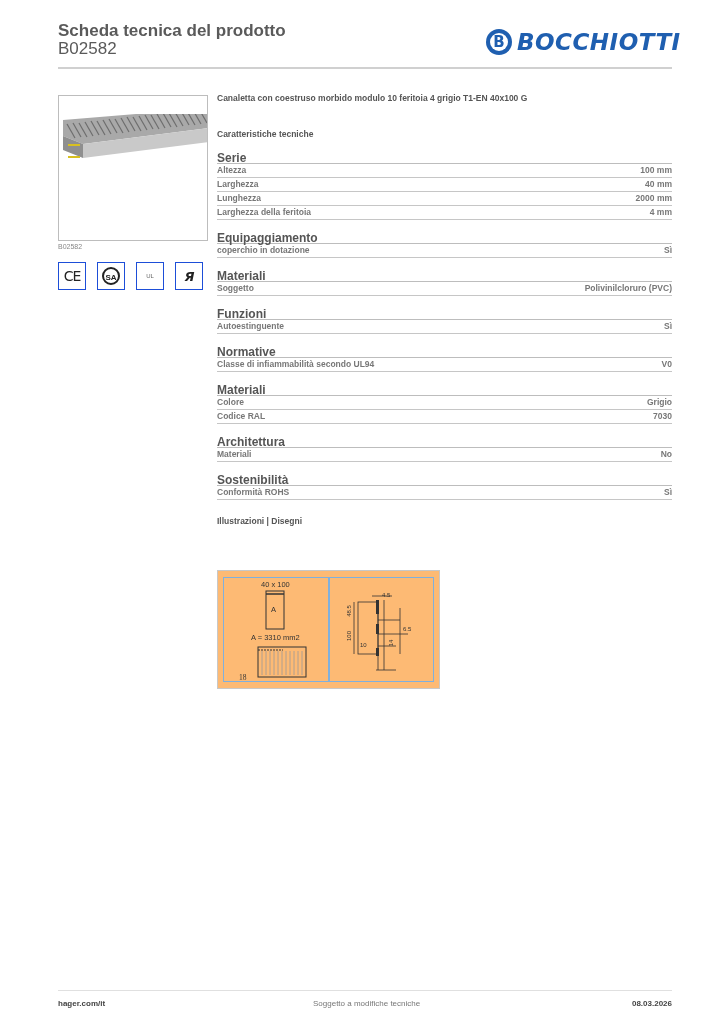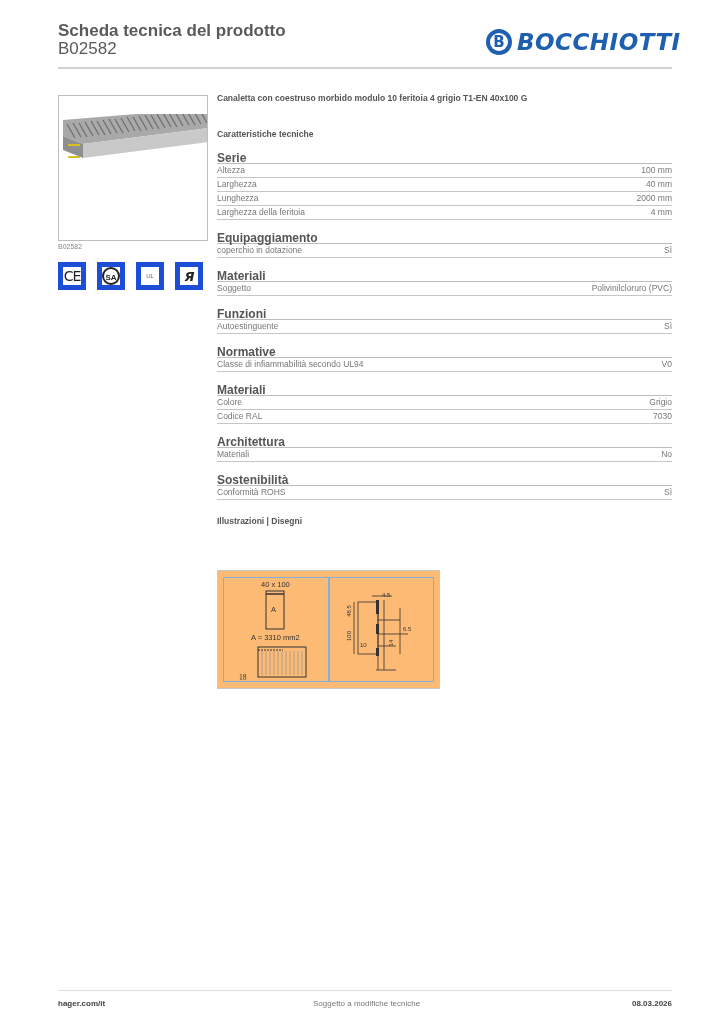--- a/index.html
+++ b/index.html
@@ -10,33 +10,33 @@
   .logo { position: absolute; left: 486px; top: 29px; display: flex; align-items: center; }
   .logo-mark { width: 26px; height: 26px; border-radius: 50%; background: #1f5fb0; position: relative; }
   .logo-mark::before { content: ""; position: absolute; left: 4px; top: 4px; width: 18px; height: 18px; border-radius: 50%; background: #fff; }
   .logo-mark span { position: absolute; left: 0; top: 0; width: 26px; height: 26px; line-height: 26px; text-align: center; font-weight: bold; font-size: 15px; color: #1f5fb0; font-family: "DejaVu Sans", sans-serif; }
   .logo-text { margin-left: 5px; font-size: 23px; font-weight: bold; font-style: italic; color: #1f5fb0; letter-spacing: 0.5px; font-family: "DejaVu Sans", sans-serif; }
 
   .product-image { position: absolute; left: 58px; top: 95px; width: 150px; height: 146px; border: 1px solid #bdbdbd; box-sizing: border-box; background: #fff; overflow: hidden; }
   .duct { position: absolute; left: 4px; top: 18px; width: 146px; height: 50px; }
   .image-caption { position: absolute; left: 58px; top: 243px; font-size: 7px; color: #888; }
   .certs { position: absolute; left: 58px; top: 262px; display: flex; }
-  .cert { width: 28px; height: 28px; border: 5px solid #1d4ed8; box-sizing: border-box; margin-right: 11px; display: flex; align-items: center; justify-content: center; font-weight: bold; color: #222; font-size: 12px; background: #fff; }
+  .cert { width: 28px; height: 28px; border: 1px solid #1d4ed8; box-sizing: border-box; margin-right: 11px; display: flex; align-items: center; justify-content: center; font-weight: bold; color: #222; font-size: 12px; background: #fff; }
   .cert-ce { font-family: "DejaVu Sans", sans-serif; font-weight: normal; font-size: 14px; letter-spacing: -1px; }
   .cert-csa { font-size: 10px; }
   .cert-csa span { display: inline-block; width: 18px; height: 18px; border: 2px solid #222; border-radius: 50%; text-align: center; line-height: 18px; box-sizing: border-box; font-size: 8px; }
   .cert-ul-small span { font-size: 6px; color: #666; font-weight: normal; }
   .cert-ul { font-family: "DejaVu Sans", sans-serif; font-size: 13px; font-style: italic; letter-spacing: -1px; }
 
   .content { position: absolute; left: 217px; top: 93px; width: 455px; }
   .product-name { font-size: 8.5px; font-weight: bold; color: #555; height: 10px; }
   .tech-heading { font-size: 8.5px; font-weight: bold; color: #555; margin-top: 26px; margin-bottom: 12px; }
   .section { margin-bottom: 11px; }
   .section-title { font-size: 12px; font-weight: bold; color: #555; height: 11px; border-bottom: 1.5px solid #bdbdbd; padding-bottom: 1px; }
-  .row { display: flex; justify-content: space-between; font-size: 8.5px; color: #777; height: 13px; line-height: 13px; border-bottom: 1.5px solid #c6c6c6; }
+  .row { display: flex; justify-content: space-between; font-size: 8.5px; color: #777; height: 13px; line-height: 13px; border-bottom: 1.5px solid #c6c6c6; font-weight: bold; }
   .illus-heading { font-size: 8.5px; font-weight: bold; color: #555; margin-top: 16px; }
 
   .drawings { position: absolute; left: 217px; top: 570px; width: 223px; height: 119px; border: 1px solid #c8c8c8; box-sizing: border-box; background: #fdba74; }
   .panel { position: absolute; top: 6px; height: 105px; border: 1px solid #7fb0dd; box-sizing: border-box; }
   .panel-left { left: 5px; width: 106px; }
   .panel-right { left: 111px; width: 105px; }
   .dim-text { position: absolute; font-size: 7.5px; color: #333; }
   .footer-rule { position: absolute; left: 58px; top: 990px; width: 614px; height: 1px; background: #e0e0e0; }
   .footer-left { position: absolute; left: 58px; top: 999px; font-size: 8px; font-weight: bold; color: #444; }
   .footer-center { position: absolute; left: 313px; top: 999px; font-size: 8px; color: #777; }

